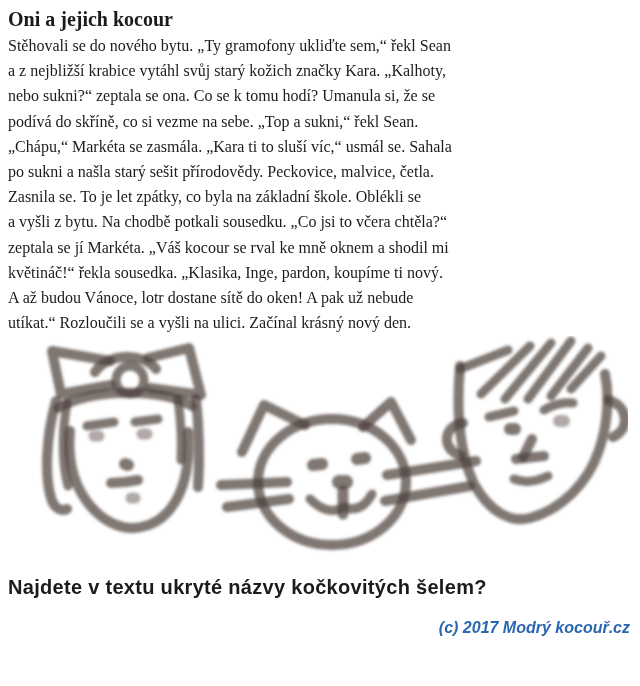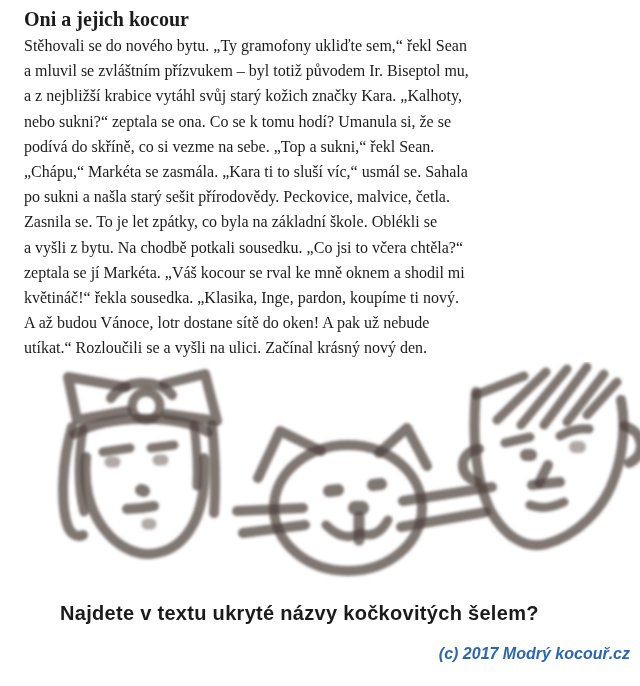--- a/index.html
+++ b/index.html
@@ -6,33 +6,33 @@
     --ink:#1b1b1b;
     --blue:#2b66b0;
     --sketch:#4e413c;
   }
   html,body{margin:0;padding:0;background:#ffffff;}
   body{
     width:640px;height:686px;overflow:hidden;
     font-family:"Liberation Serif","DejaVu Serif",serif;
     color:var(--ink);
   }
-  .page{padding:5px 10px 0 24px;}
+  .page{padding:5px 10px 0 8px;}
   .story-title{
     font-size:20px;font-weight:bold;line-height:25px;
     margin:2px 0 1px 0;
   }
   .story-line{
     font-size:16px;line-height:25.2px;white-space:nowrap;
   }
   .sketch-wrap{margin-top:1px;height:237px;}
   .question{
     font-family:"Liberation Sans","DejaVu Sans",sans-serif;
     font-weight:bold;font-size:20px;letter-spacing:.3px;
-    margin-top:3px;color:var(--ink);margin-left:36px;
+    margin-top:3px;color:var(--ink);
   }
   .copyright{
     font-family:"Liberation Sans","DejaVu Sans",sans-serif;
     font-weight:bold;font-style:italic;font-size:16px;
     color:var(--blue);text-align:right;margin-top:20px;padding-right:0px;
   }
   svg .stroke{
     fill:none;stroke:var(--sketch);
     stroke-linecap:round;stroke-linejoin:round;
     stroke-opacity:.72;
@@ -41,21 +41,20 @@
 </style>
 </head>
 <body>
 
 <div class="page">
 
   <div class="story-title">Oni a jejich kocour</div>
 
   <div class="story">
     <div class="story-line">Stěhovali se do nového bytu. „Ty gramofony ukliďte sem,“ řekl Sean</div>
-    <div class="story-line">a mluvil se zvláštním přízvukem – byl totiž původem Ir. Biseptol mu,</div>
     <div class="story-line">a z nejbližší krabice vytáhl svůj starý kožich značky Kara. „Kalhoty,</div>
     <div class="story-line">nebo sukni?“ zeptala se ona. Co se k tomu hodí? Umanula si, že se</div>
     <div class="story-line">podívá do skříně, co si vezme na sebe. „Top a sukni,“ řekl Sean.</div>
     <div class="story-line">„Chápu,“ Markéta se zasmála. „Kara ti to sluší víc,“ usmál se. Sahala</div>
     <div class="story-line">po sukni a našla starý sešit přírodovědy. Peckovice, malvice, četla.</div>
     <div class="story-line">Zasnila se. To je let zpátky, co byla na základní škole. Oblékli se</div>
     <div class="story-line">a vyšli z bytu. Na chodbě potkali sousedku. „Co jsi to včera chtěla?“</div>
     <div class="story-line">zeptala se jí Markéta. „Váš kocour se rval ke mně oknem a shodil mi</div>
     <div class="story-line">květináč!“ řekla sousedka. „Klasika, Inge, pardon, koupíme ti nový.</div>
     <div class="story-line">A až budou Vánoce, lotr dostane sítě do oken! A pak už nebude</div>

